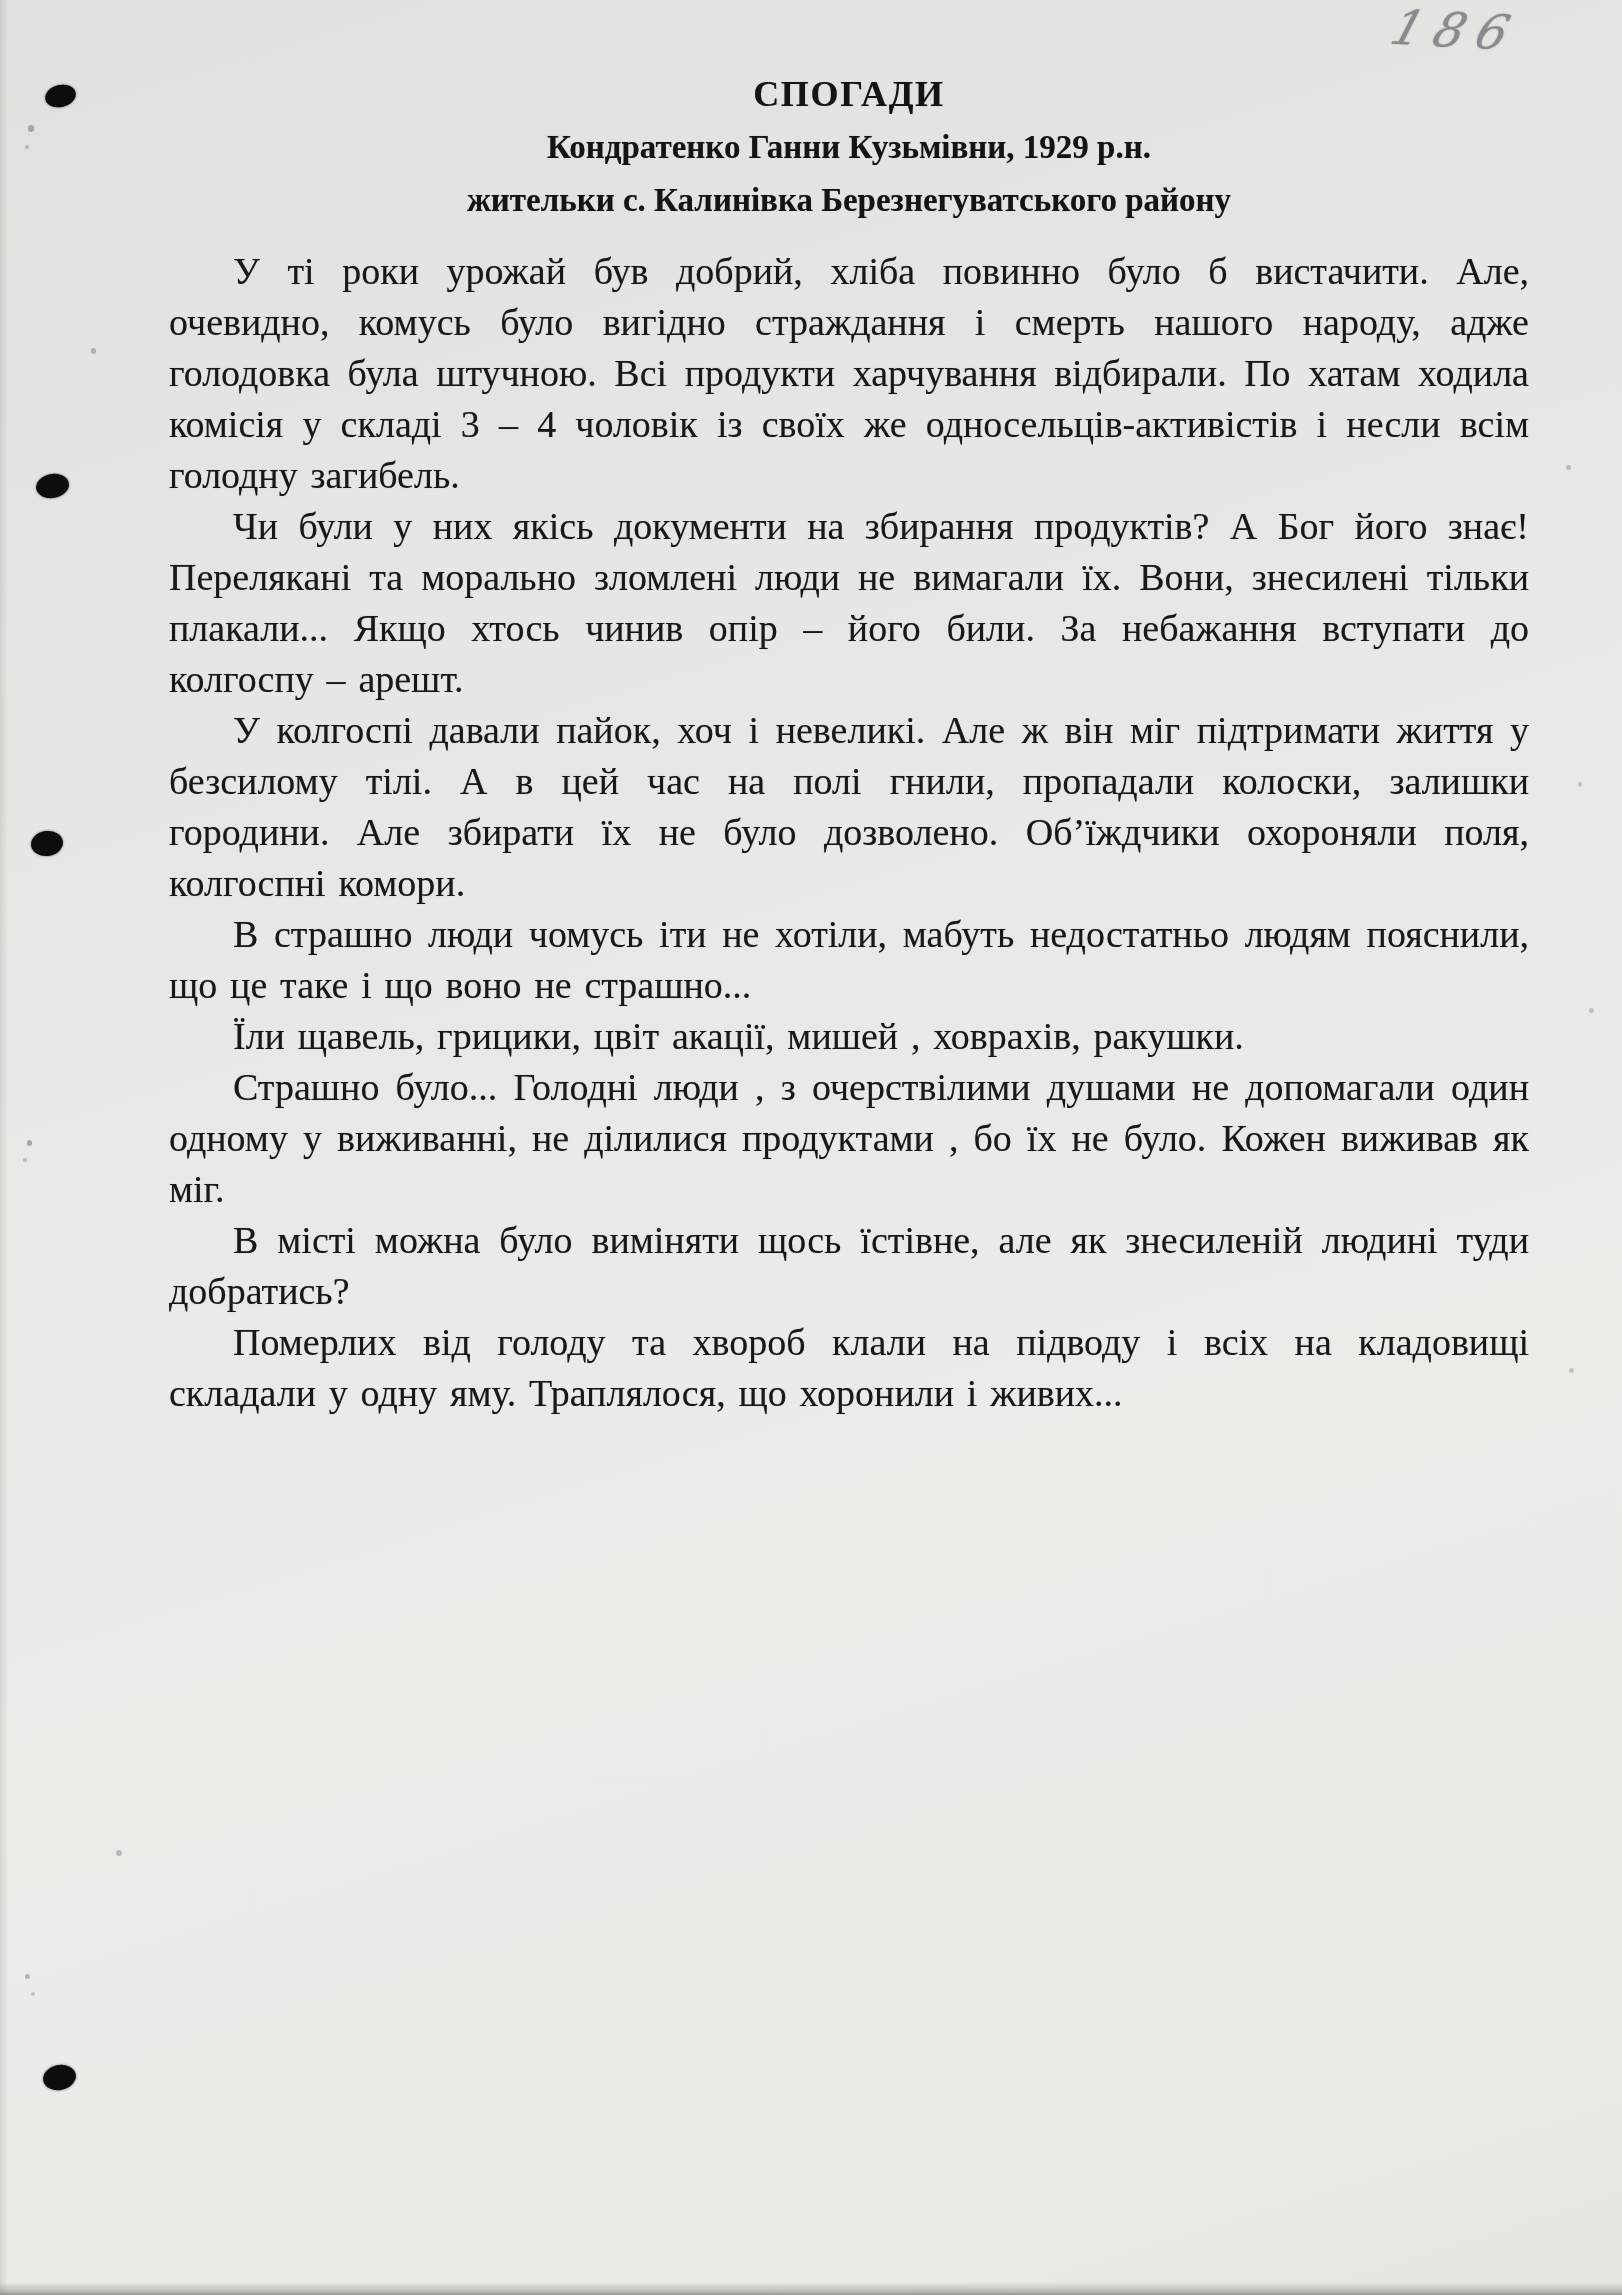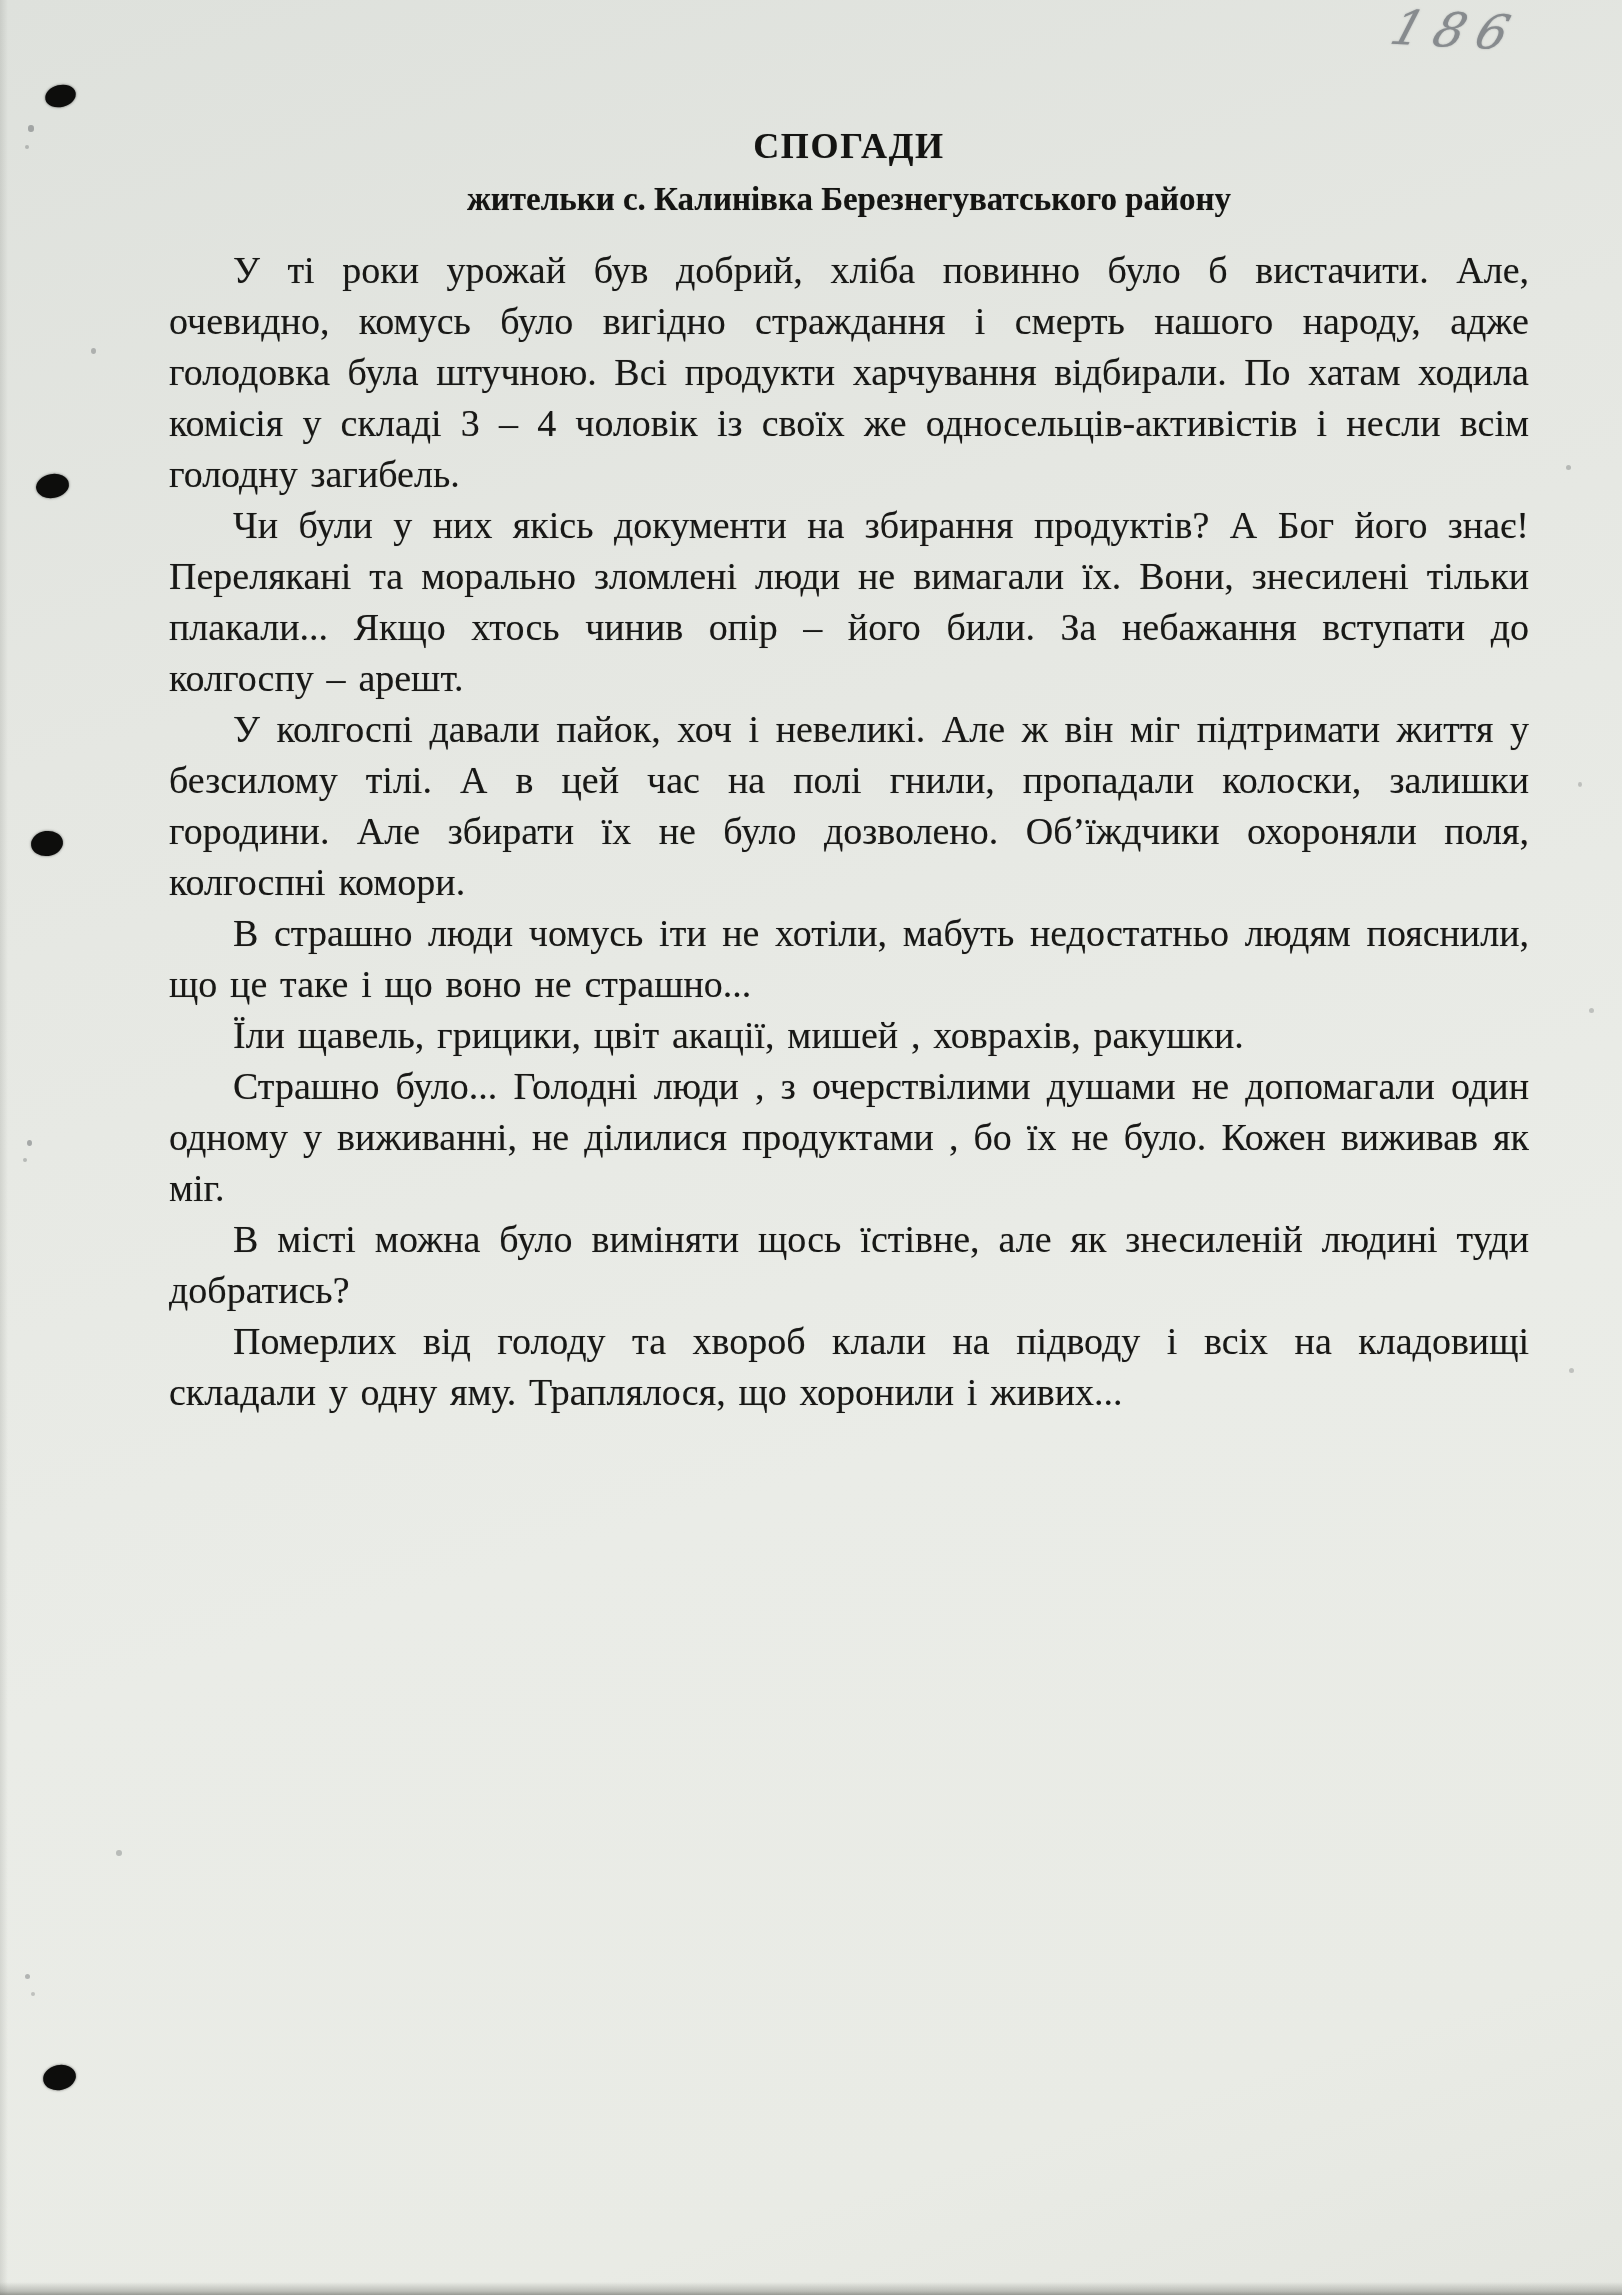--- a/index.html
+++ b/index.html
@@ -39,21 +39,21 @@
 
   .content {
     position: absolute;
     left: 169px;
     top: 0;
     width: 1360px;
     color: #1a1a18;
   }
 
   .doc-header {
-    margin-top: 120px;
+    margin-top: 68px;
     text-align: center;
     font-weight: bold;
     color: #141412;
     text-shadow: 0 0 0.8px rgba(25,25,25,0.35);
   }
   .doc-title {
     font-size: 36px;
     line-height: 53px;
     letter-spacing: 1.7px;
   }
@@ -144,20 +144,21 @@
   <span class="speck sp8"></span>
   <span class="speck sp9"></span>
   <span class="speck sp10"></span>
   <span class="speck sp11"></span>
   <span class="speck sp12"></span>
 
   <div class="content">
 
     <div class="doc-header">
       <div class="doc-title">СПОГАДИ</div>
+      <div class="doc-subtitle">Кондратенко Ганни Кузьмівни, 1929 р.н.</div>
       <div class="doc-subtitle">жительки с. Калинівка Березнегуватського району</div>
     </div>
 
     <div class="doc-body">
       <p>У ті роки урожай був добрий, хліба повинно було б вистачити. Але, очевидно, комусь було вигідно страждання і смерть нашого народу, адже голодовка була штучною. Всі продукти харчування відбирали. По хатам ходила комісія у складі 3 – 4 чоловік із своїх же односельців-активістів і несли всім голодну загибель.</p>
       <p>Чи були у них якісь документи на збирання продуктів? А Бог його знає! Перелякані та морально зломлені люди не вимагали їх. Вони, знесилені тільки плакали... Якщо хтось чинив опір – його били. За небажання вступати до колгоспу – арешт.</p>
       <p>У колгоспі давали пайок, хоч і невеликі. Але ж він міг підтримати життя у безсилому тілі. А в цей час на полі гнили, пропадали колоски, залишки городини. Але збирати їх не було дозволено. Об’їждчики охороняли поля, колгоспні комори.</p>
       <p>В страшно люди чомусь іти не хотіли, мабуть недостатньо людям пояснили, що це таке і що воно не страшно...</p>
       <p>Їли щавель, грицики, цвіт акації, мишей , ховрахів, ракушки.</p>
       <p>Страшно було... Голодні люди , з очерствілими душами не допомагали один одному у виживанні, не ділилися продуктами , бо їх не було. Кожен виживав як міг.</p>

